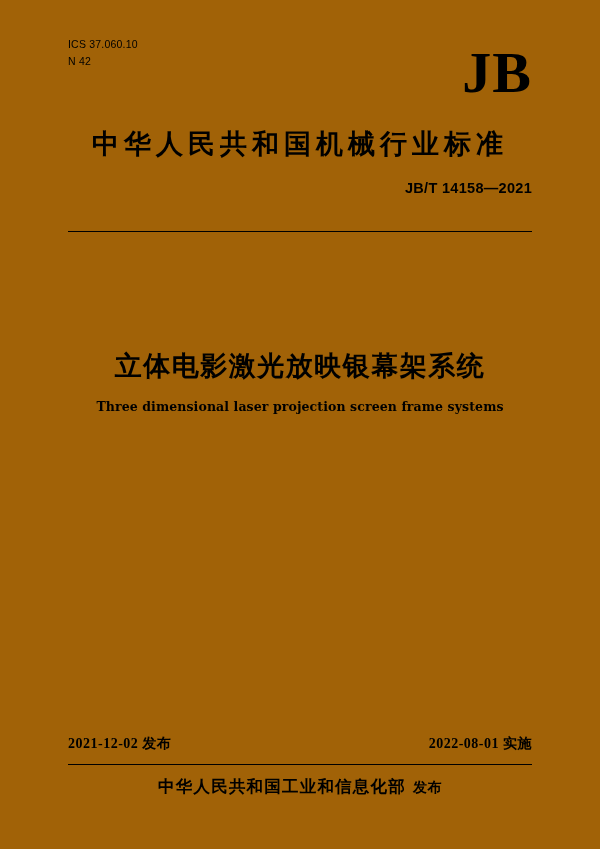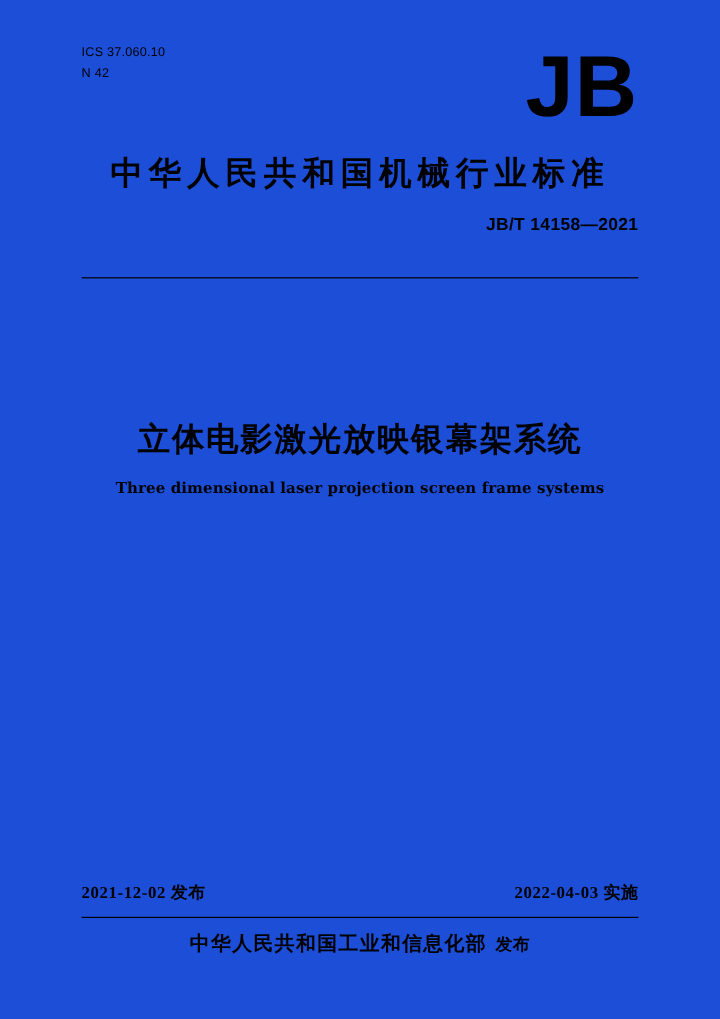--- a/index.html
+++ b/index.html
@@ -4,21 +4,21 @@
 <style>
   html, body {
     margin: 0;
     padding: 0;
     background: #ffffff;
   }
   .page {
     position: relative;
     width: 600px;
     height: 849px;
-    background: #1d4ed8;
+    background: #a16207;
     font-family: "Liberation Sans", sans-serif;
     color: #000000;
     overflow: hidden;
     box-sizing: border-box;
   }
 
   
   .top-block {
     position: absolute;
     left: 68px;
@@ -36,23 +36,23 @@
     color: #000;
   }
   .ics-line {
     display: block;
     white-space: nowrap;
   }
   .jb-logo {
     position: absolute;
     right: 0;
     top: 8px;
-    font-family: Liberation Sans, sans-serif;
+    font-family: Liberation Serif, serif;
     font-weight: bold;
-    font-size: 72px;
+    font-size: 58px;
     letter-spacing: 1px;
     line-height: 58px;
     color: #000;
   }
 
   
   .std-title {
     position: absolute;
     left: 68px;
     right: 68px;
@@ -169,21 +169,21 @@
 
   <div class="std-number">JB/T 14158—2021</div>
 
   <div class="rule-top"></div>
 
   <div class="doc-title-cn">立体电影激光放映银幕架系统</div>
   <div class="doc-title-en">Three dimensional laser projection screen frame systems</div>
 
   <div class="footer-dates">
     <span>2021-12-02 发布</span>
-    <span>2022-04-03 实施</span>
+    <span>2022-08-01 实施</span>
   </div>
 
   <div class="rule-bottom"></div>
 
   <div class="issuer">
     <span>中华人民共和国工业和信息化部</span>
     <span class="issuer-suffix">发布</span>
   </div>
 
 </div>

